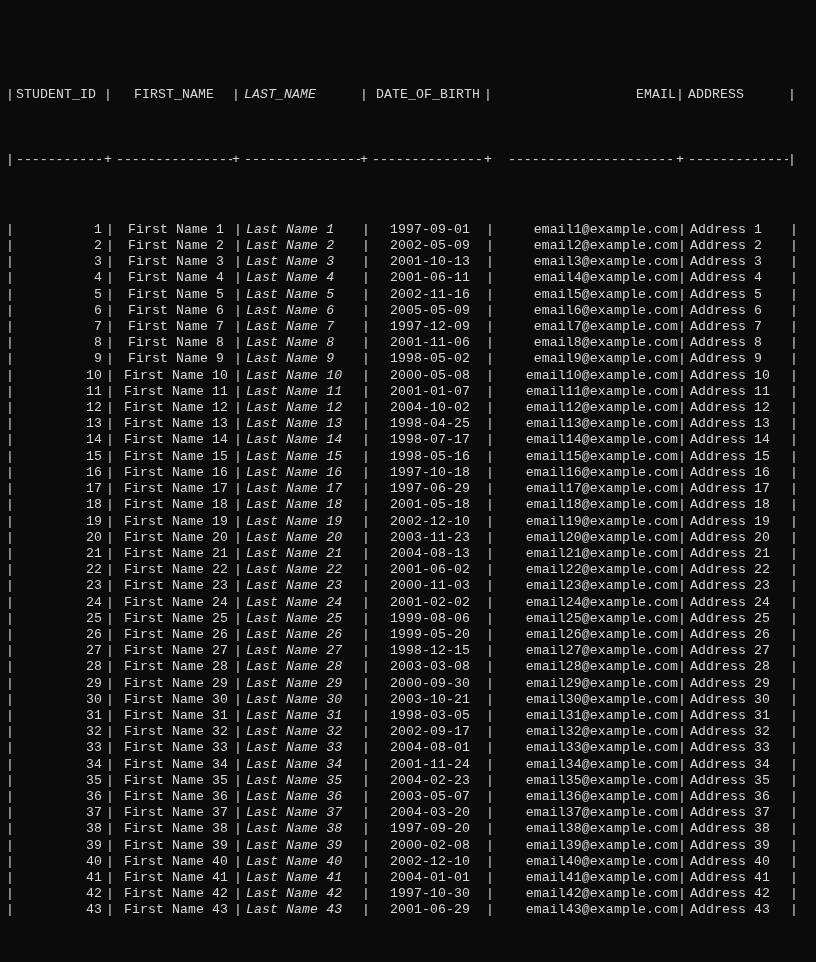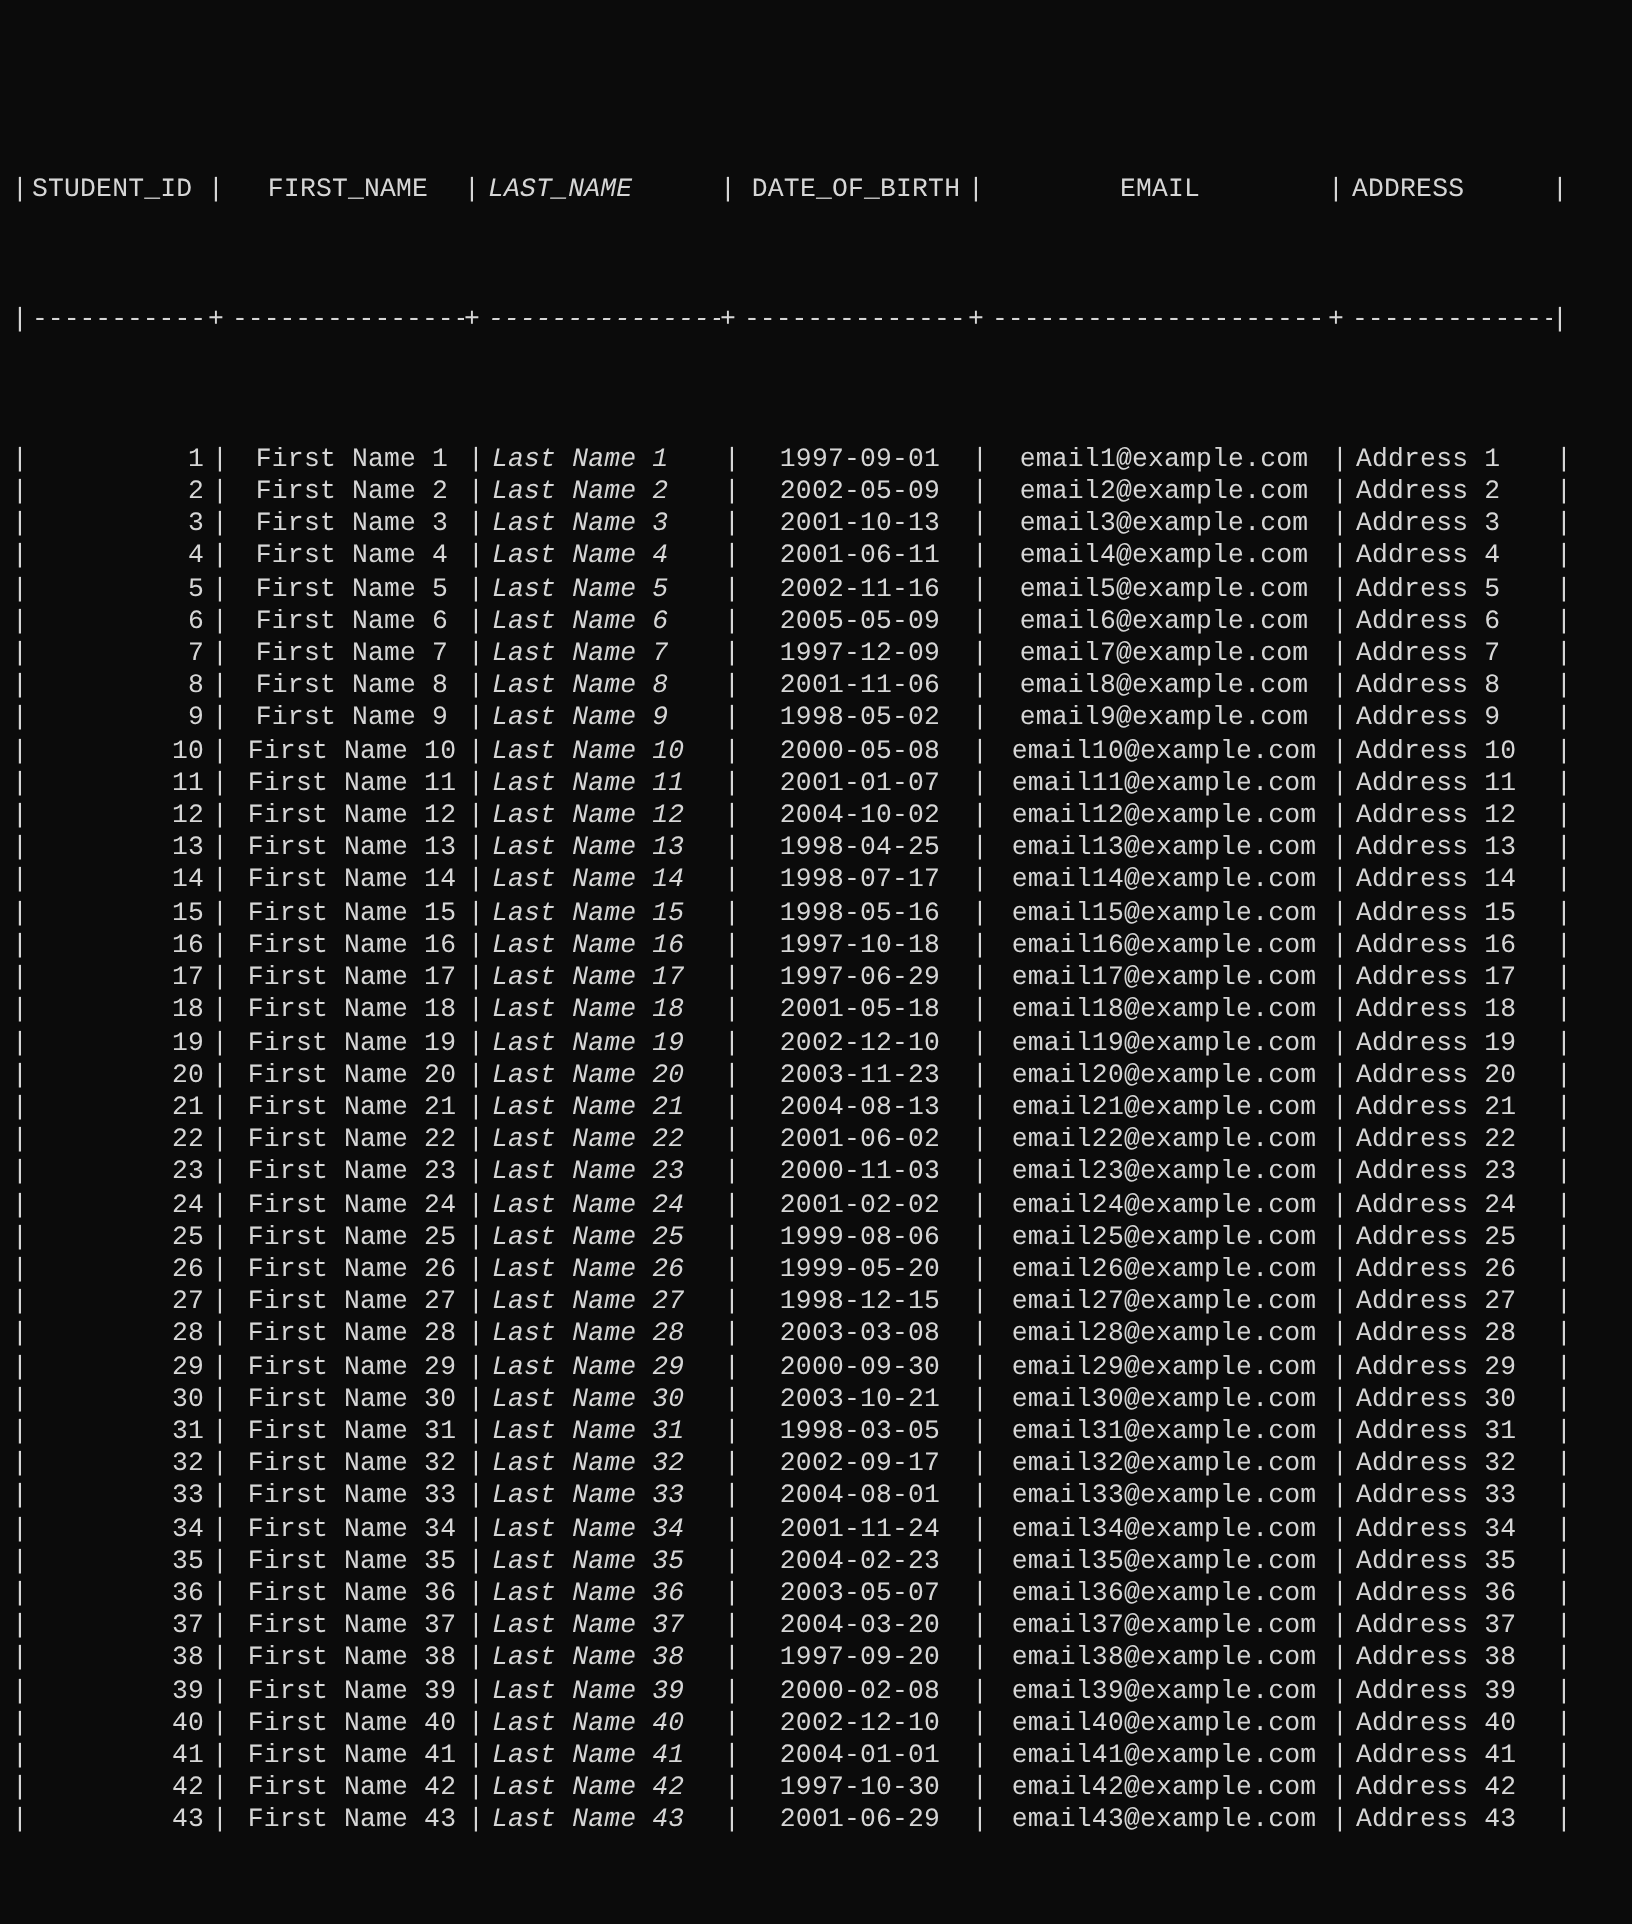--- a/index.html
+++ b/index.html
@@ -23,21 +23,21 @@
   .table-wrap { margin-top: 2px; }
   .header-row span, .data-row span { display: inline-block; }
 
   
   .c-pipe { width: 8px; color: #d6d6d6; }
   .c1 { width: 88px;  text-align: left; padding-left: 2px; }   
   .c1r{ width: 88px;  text-align: right; padding-right: 4px; } 
   .c2 { width: 116px; text-align: center; padding-left: 4px; }   
   .c3 { width: 116px; text-align: left; padding-left: 4px; font-style: italic; }   
   .c4 { width: 112px; text-align: center; padding-left: 4px; }   
-  .c5 { width: 168px; text-align: center; padding-left: 4px; }   
+  .c5 { width: 168px; text-align: right; padding-left: 4px; margin-left: 12px; }   
   .c6 { width: 100px; text-align: left; padding-left: 4px; }   
 
   .hline { color: #d6d6d6; }
   .hline span { display:inline-block; overflow:hidden; }
   .dash { letter-spacing: 0px; }
 </style>
 </head>
 <body>
 
 <div class="terminal">

